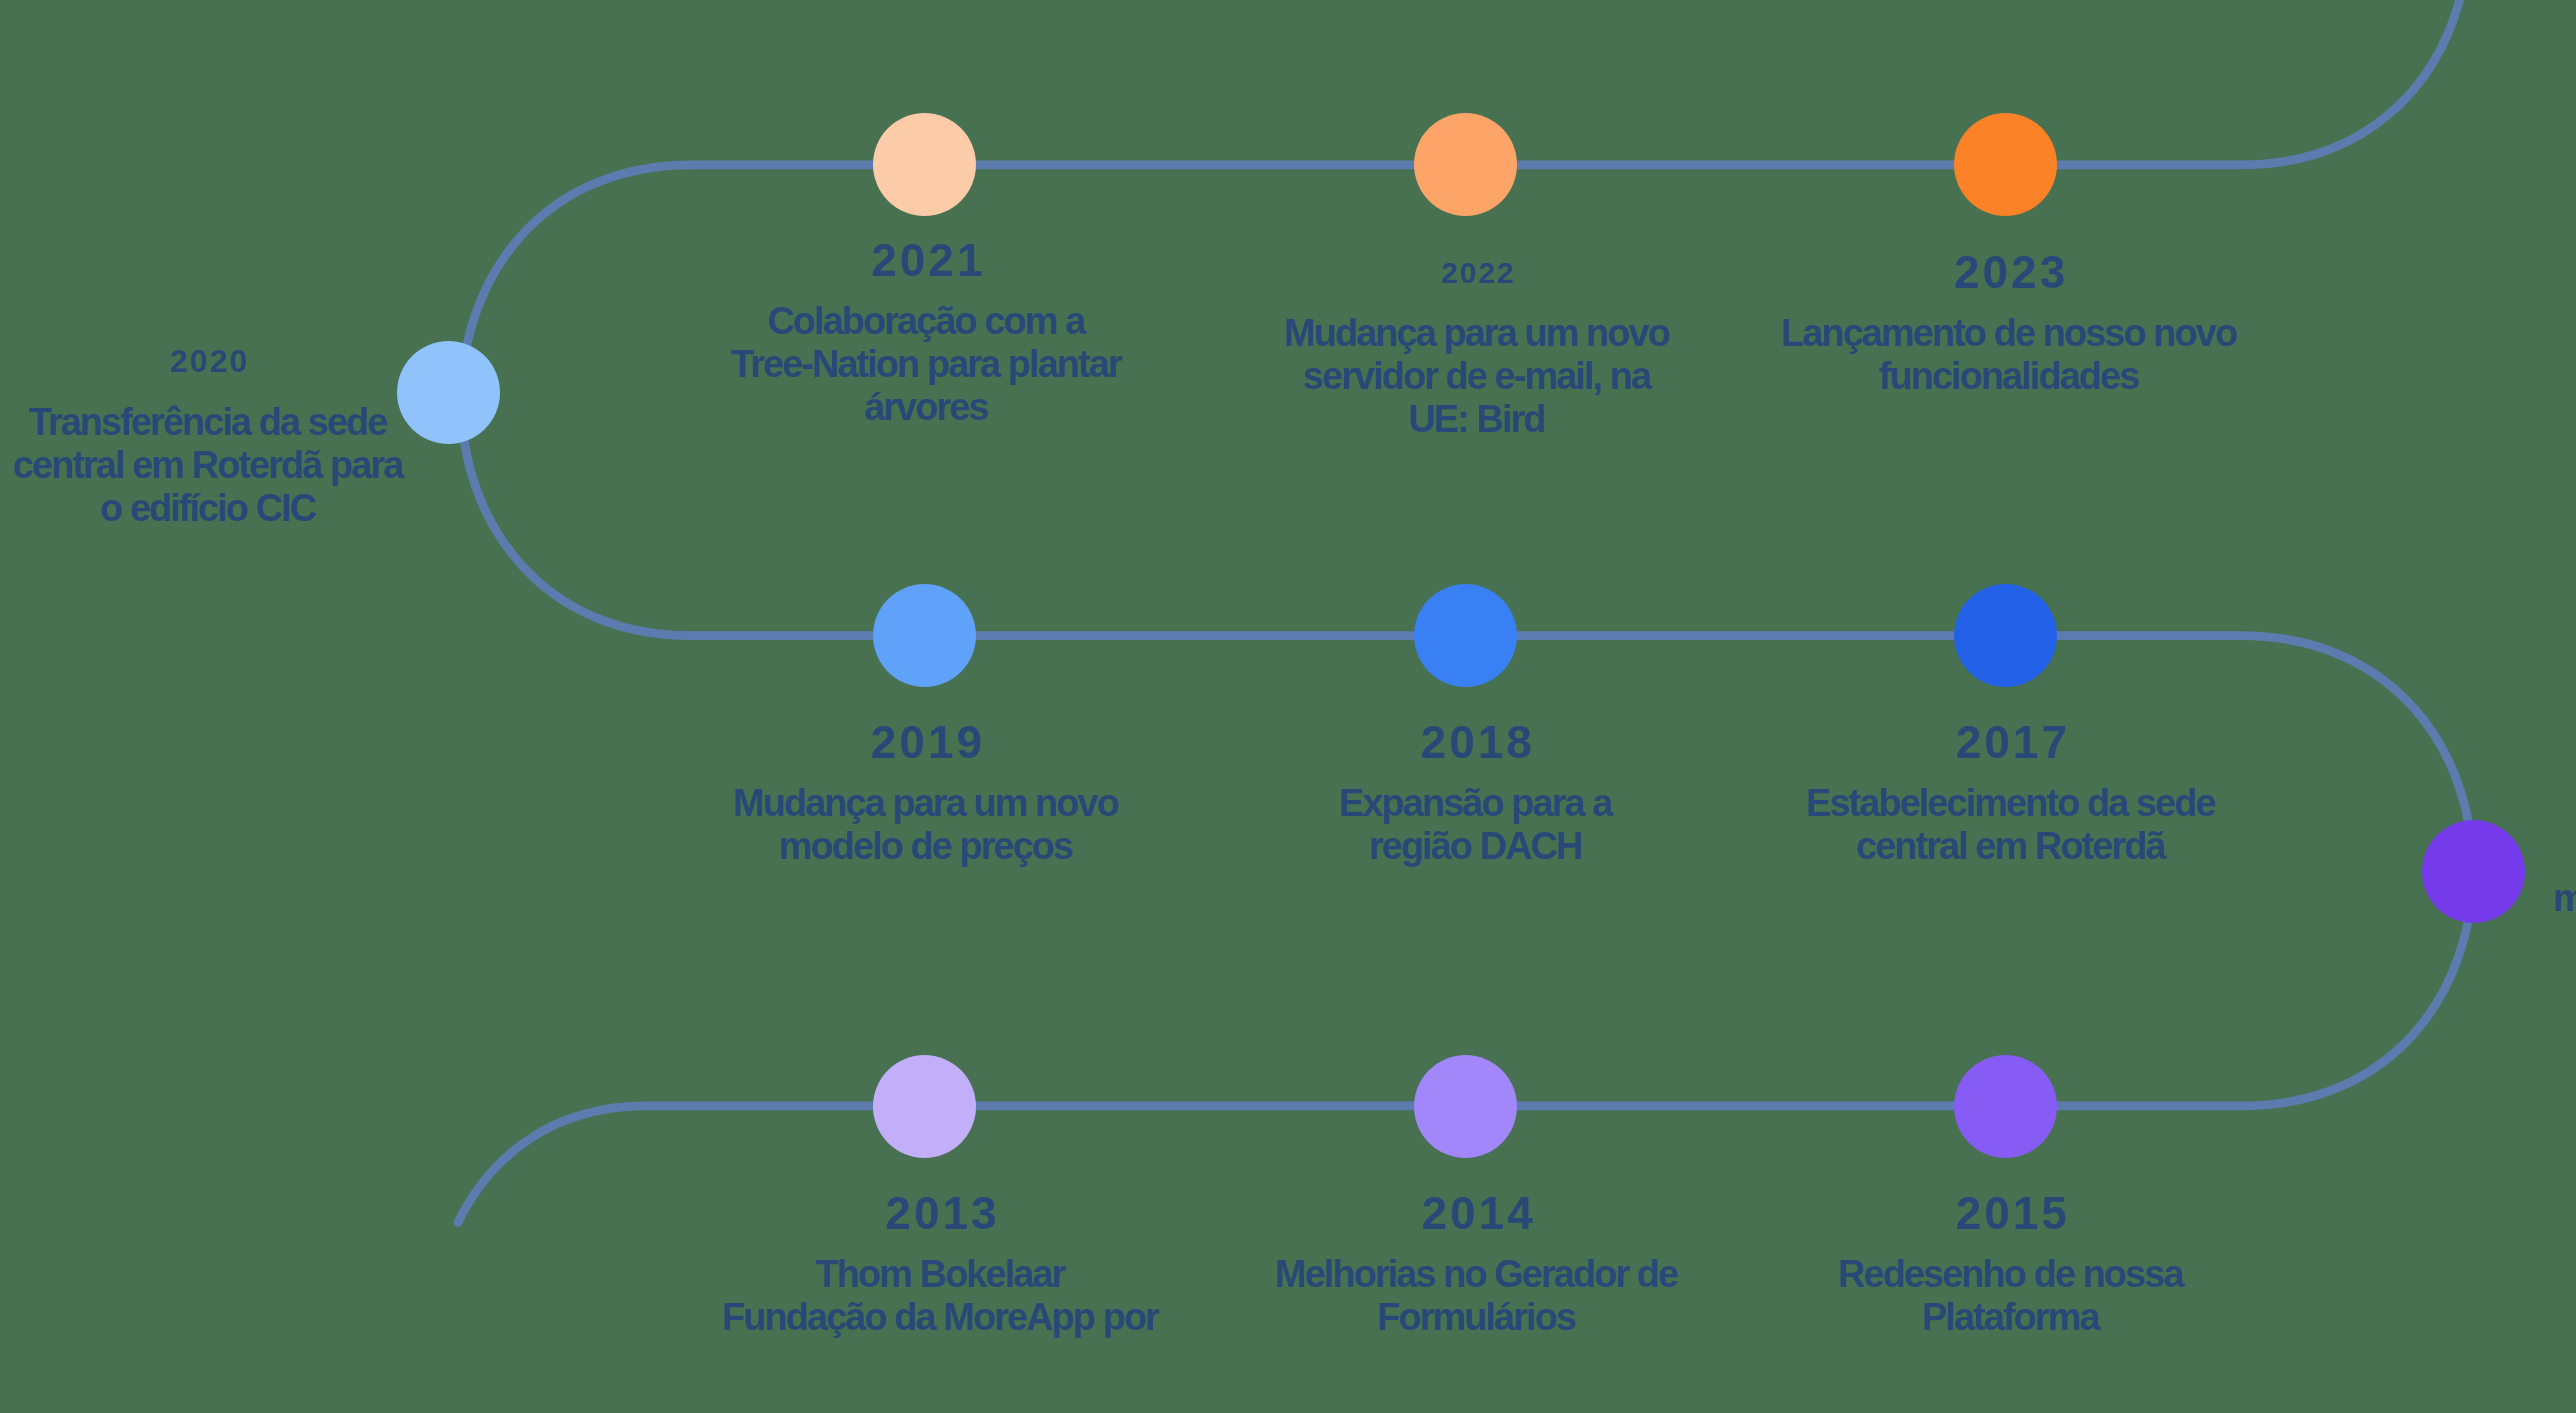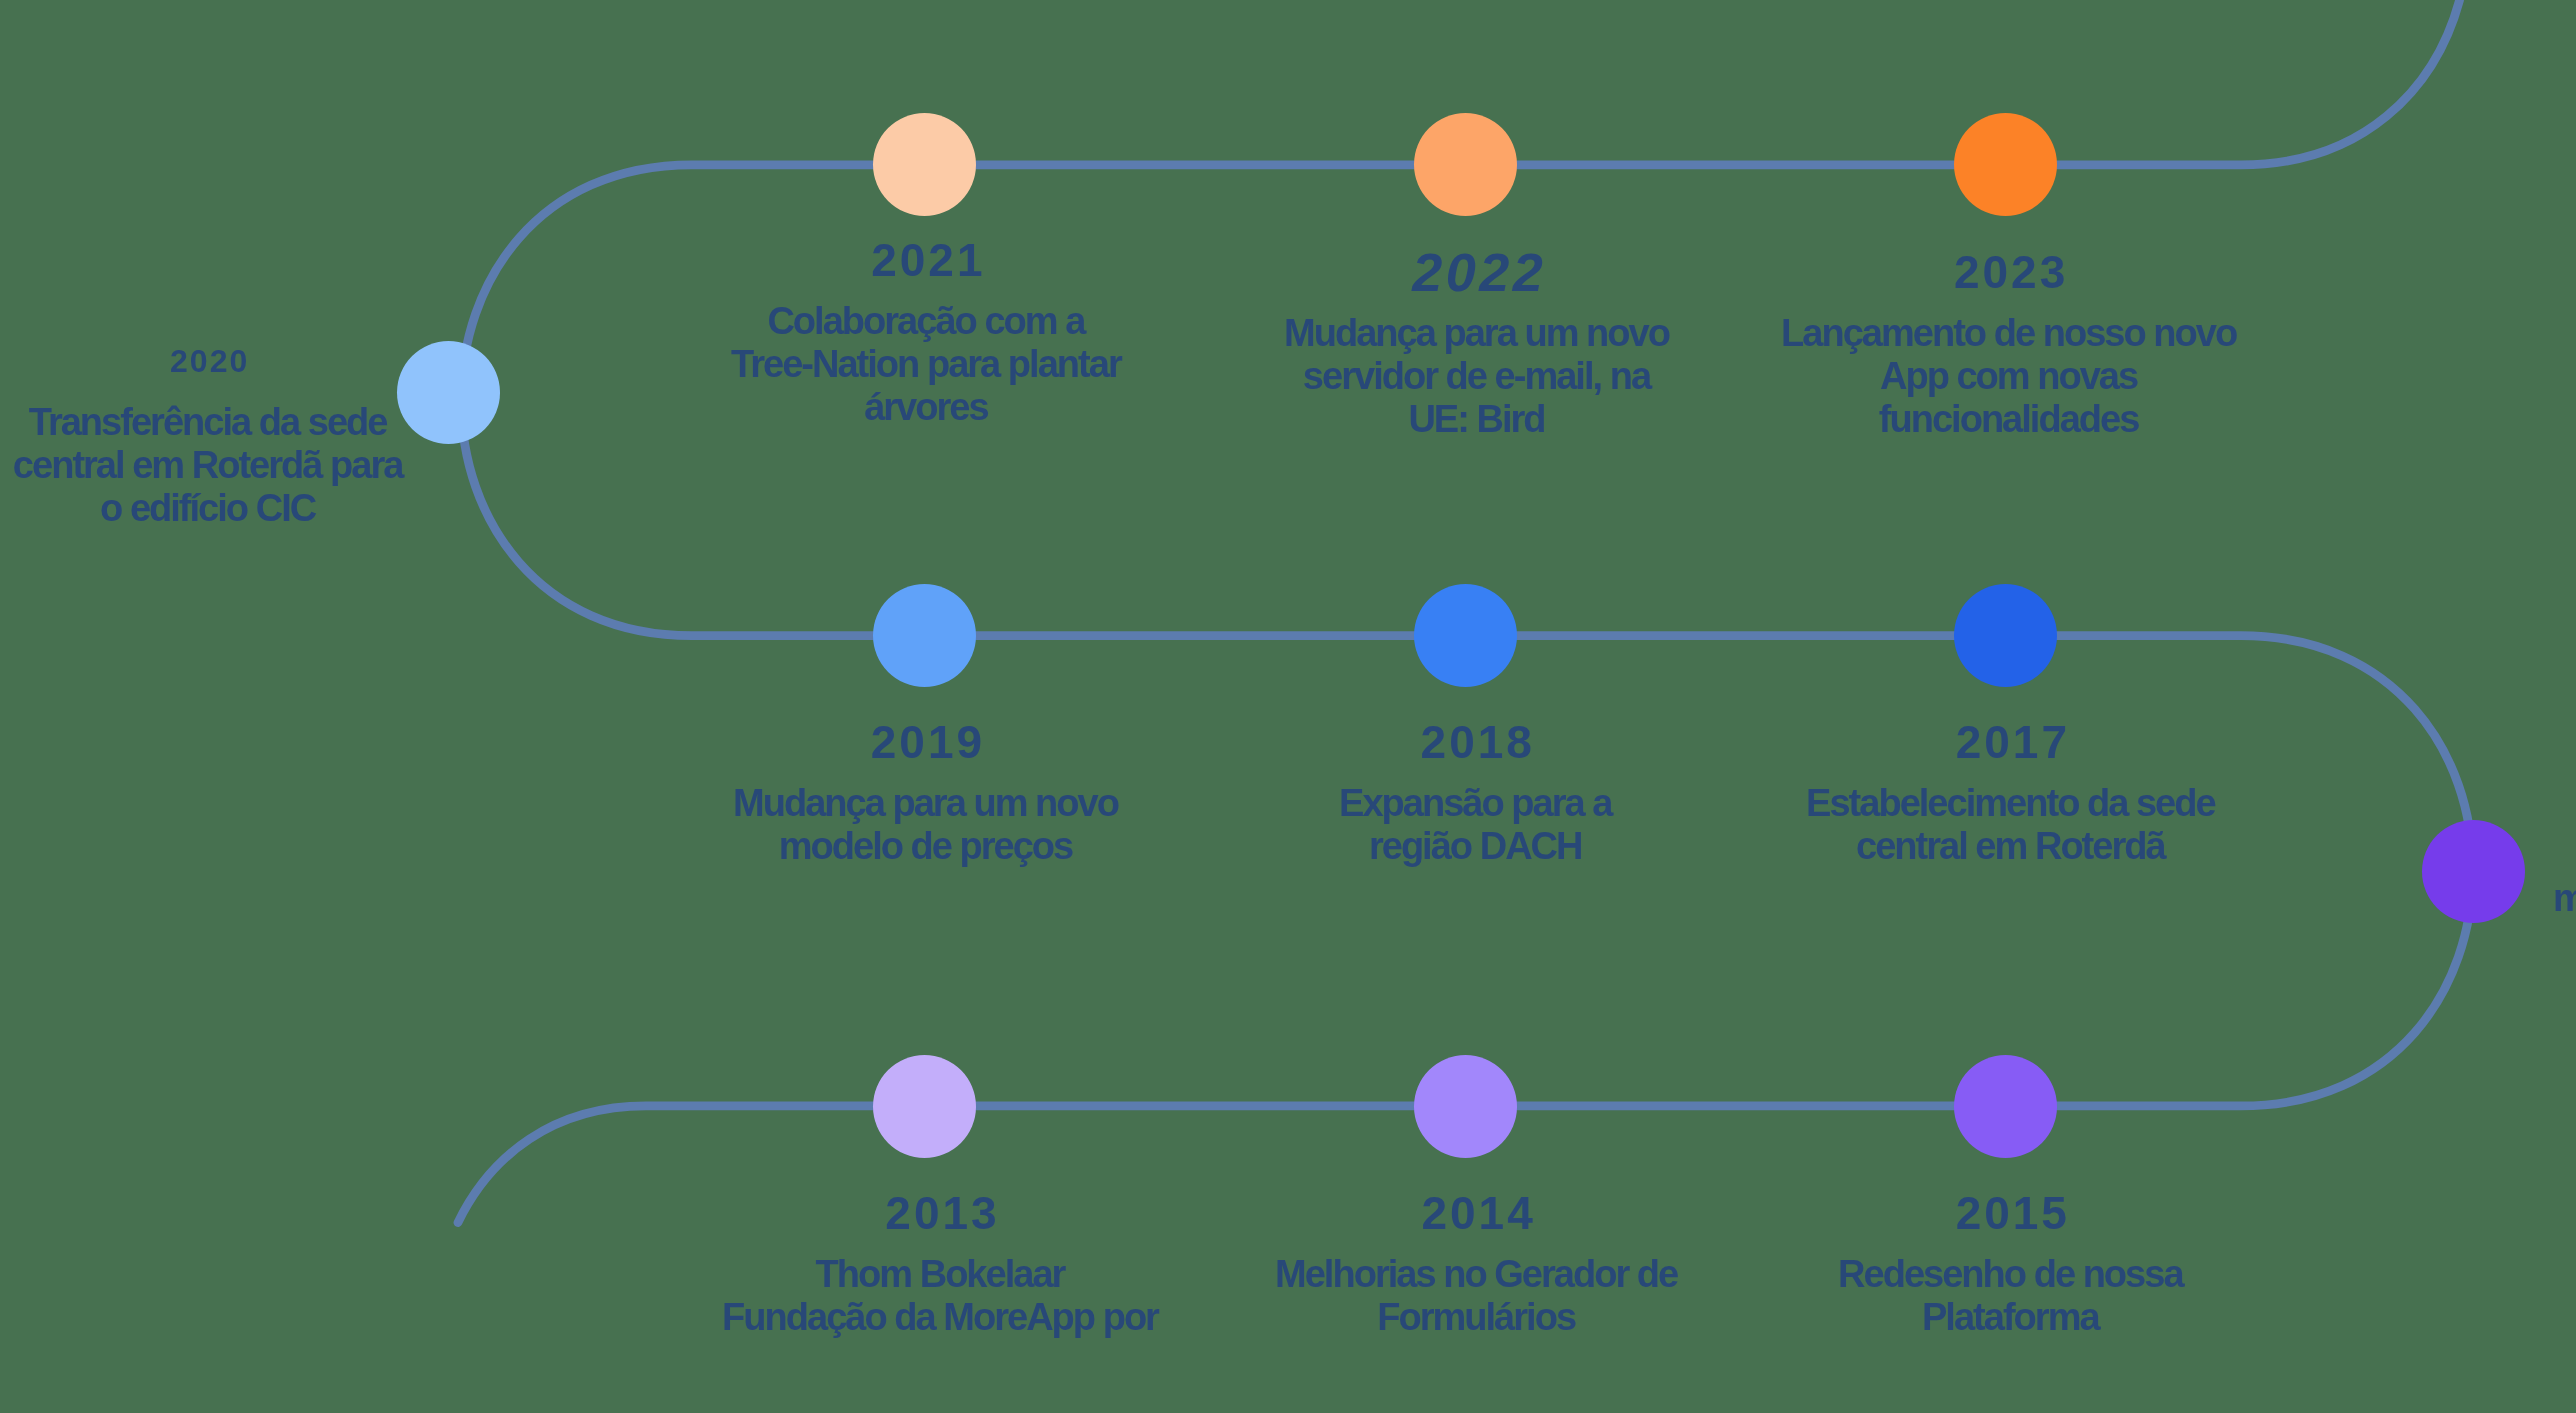--- a/index.html
+++ b/index.html
@@ -96,30 +96,29 @@
       </div>
       <div class="milestone" style="color: rgb(40, 72, 120); left: 733px; top: 244px;">
         <div class="year-label" style="font-size: 46px;">2021</div>
         <div class="desc-lines" style="font-size: 38px; line-height: 43px;">
           <div class="desc-line">Colaboração com a</div>
           <div class="desc-line">Tree-Nation para plantar</div>
           <div class="desc-line">árvores</div>
         </div>
       </div>
       <div class="milestone" style="color: rgb(40, 72, 120); left: 1286px; top: 256px;">
-        <div class="year-label" style="font-size: 54px; font-style: italic;">2022</div>
+        <div class="year-label" style="font-size: 30px;">2022</div>
         <div class="desc-lines" style="font-size: 38px; line-height: 43px;">
           <div class="desc-line">Mudança para um novo</div>
           <div class="desc-line">servidor de e-mail, na</div>
           <div class="desc-line">UE: Bird</div>
         </div>
       </div>
       <div class="milestone" style="color: rgb(40, 72, 120); left: 1783px; top: 256px;">
         <div class="year-label" style="font-size: 46px;">2023</div>
         <div class="desc-lines" style="font-size: 38px; line-height: 43px;">
           <div class="desc-line">Lançamento de nosso novo</div>
-          <div class="desc-line">App com novas</div>
           <div class="desc-line">funcionalidades</div>
         </div>
       </div>
     </div>
 </div>
 
 
 </body></html>

